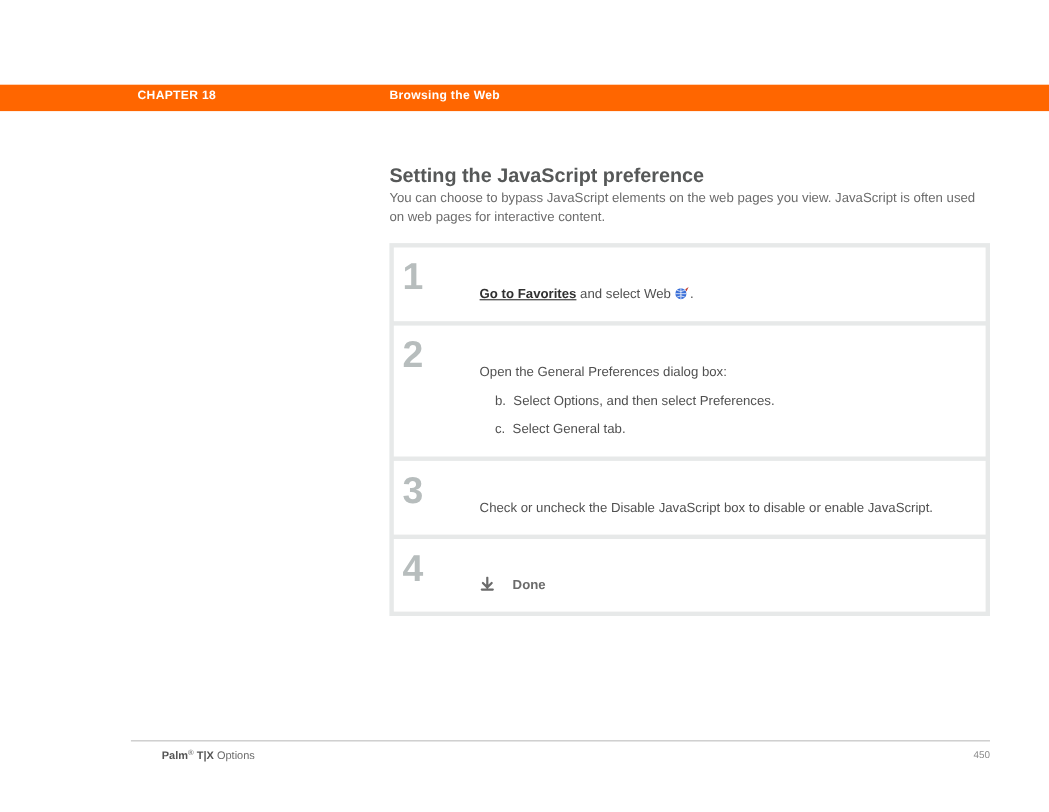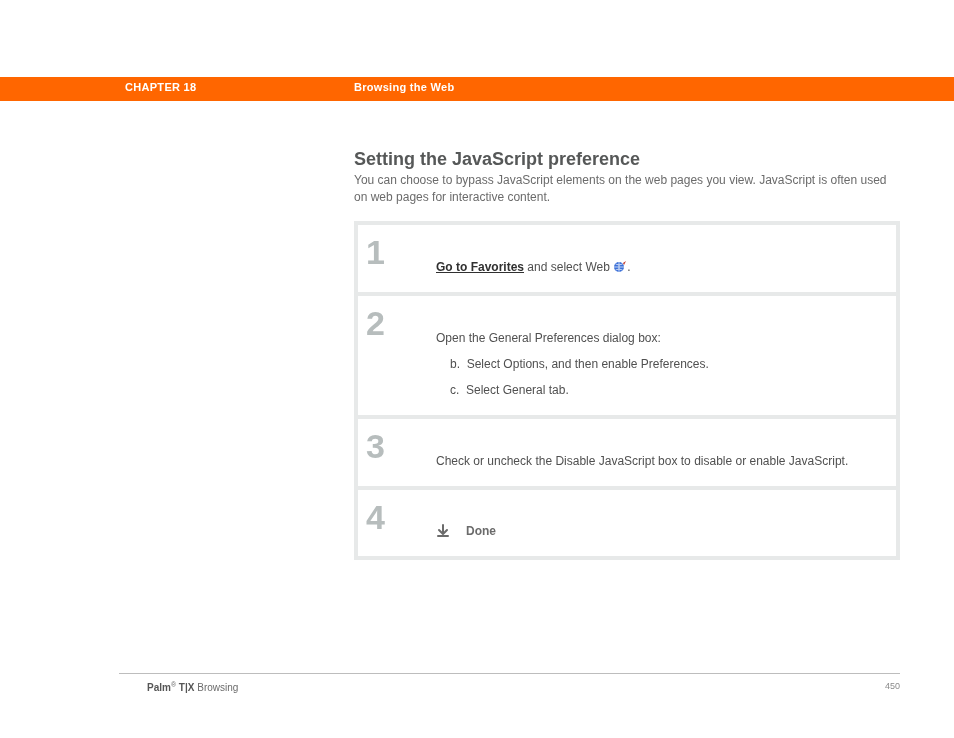--- a/index.html
+++ b/index.html
@@ -59,21 +59,21 @@
       </div>
     </div>
 
     <div class="step-row">
       <div class="step-num">2</div>
       <div class="step-body">
         <p>Open the General Preferences dialog box:</p>
         <div class="sub">
           <div class="sub-item">
             <span>b.</span>&nbsp;
-            <span>Select Options, and then enable Preferences.</span>
+            <span>Select Options, and then select Preferences.</span>
           </div>
           <div class="sub-item">
             <span>c.</span>&nbsp;
             <span>Select General tab.</span>
           </div>
         </div>
       </div>
     </div>
 
     <div class="step-row">
@@ -94,17 +94,17 @@
           </span>
           <span class="done-text">Done</span>
         </div>
       </div>
     </div>
 
   </div>
 
   <div class="footer-rule"></div>
   <div class="footer-left">
-    <span class="brand">Palm</span><sup>®</sup><span class="model"> T|X</span><span> Browsing</span>
+    <span class="brand">Palm</span><sup>®</sup><span class="model"> T|X</span><span> Options</span>
   </div>
   <div class="footer-right">450</div>
 
 </div>
 
 </body></html>

